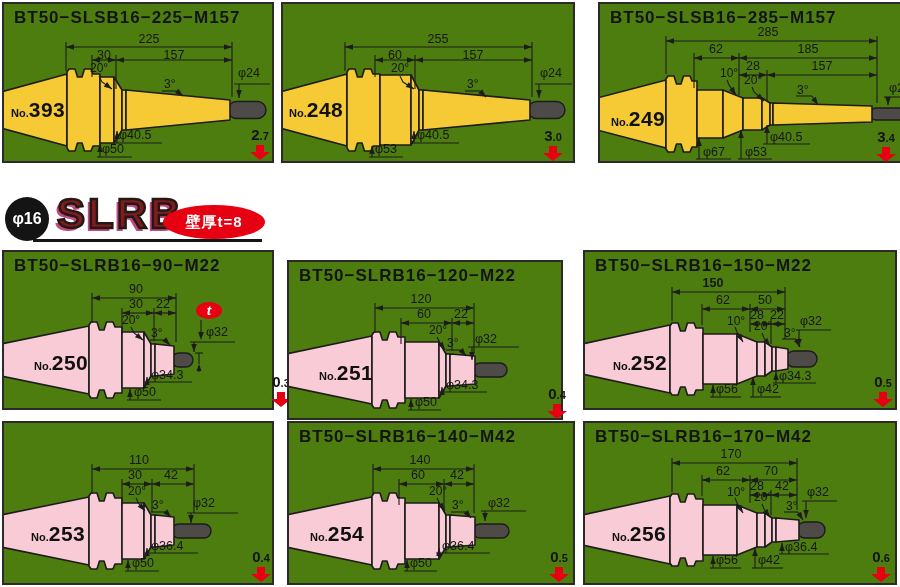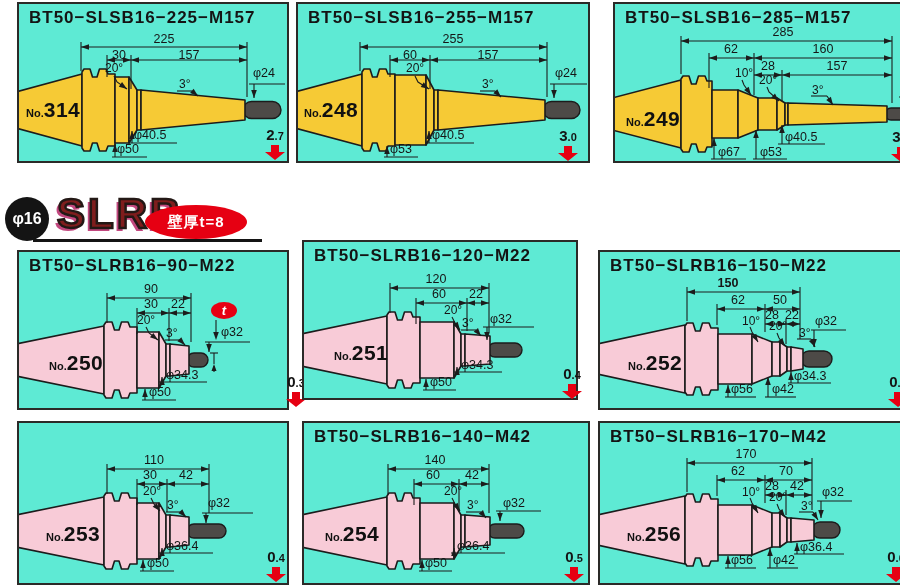--- a/index.html
+++ b/index.html
@@ -1,18 +1,18 @@
 <!DOCTYPE html>
 <html><head>
 <meta charset="utf-8">
 <style>
   html,body{margin:0;padding:0;background:#fff;}
   .page{position:relative;width:900px;height:587px;background:#ffffff;overflow:hidden;
         font-family:"Liberation Sans",sans-serif;color:#1a1a1a;}
-  .panel{position:absolute;background:#5eead4;border:2px solid #2b2a28;box-sizing:border-box;margin-left:15px;}
+  .panel{position:absolute;background:#4d7c0f;border:2px solid #2b2a28;box-sizing:border-box;}
   .panel svg{position:absolute;left:0;top:0;}
   .ptitle{position:absolute;left:10px;top:4px;font-weight:bold;font-size:17px;letter-spacing:1px;
           color:#141414;white-space:nowrap;}
   .lbl{position:absolute;white-space:nowrap;color:#161616;line-height:1;}
   .lbl.dim{transform:translateX(-50%);font-size:12.5px;}
   .lbl.ang{font-size:12px;}
   .lbl.phi{font-size:12.5px;}
   .no{position:absolute;display:flex;align-items:baseline;color:#111;}
   .no-pre{font-size:11px;font-weight:bold;}
   .no-num{font-size:21px;font-weight:900;letter-spacing:.5px;}
@@ -23,21 +23,21 @@
           clip-path:polygon(50% 100%,0 46%,30% 46%,30% 0,70% 0,70% 46%,100% 46%);}
   .tbadge{position:absolute;width:26px;height:17px;border-radius:50%;background:#e60012;color:#fff;
           font-weight:900;font-size:13px;display:flex;align-items:center;justify-content:center;font-style:italic;}
   
   .hdr-circle{position:absolute;left:5px;top:197px;width:44px;height:44px;border-radius:50%;
               background:#141414;color:#fff;display:flex;align-items:center;justify-content:center;
               font-weight:bold;font-size:16px;}
   .hdr-logo{position:absolute;left:57px;top:193px;font-size:42px;font-weight:900;line-height:1;
             color:#7f1d1d;-webkit-text-stroke:2.5px #231815;letter-spacing:3px;
             text-shadow:-3px 3px 0 #c2487f;}
-  .hdr-badge{position:absolute;left:145px;top:205px;width:102px;height:34px;background:#e60012;
+  .hdr-badge{position:absolute;left:163px;top:205px;width:102px;height:34px;background:#e60012;
              border-radius:50%;color:#fff;display:flex;align-items:center;justify-content:center;
              font-weight:bold;font-size:15px;letter-spacing:1px;}
   .hdr-line{position:absolute;left:33px;top:239px;width:229px;height:3px;background:#141414;}
 </style>
 </head>
 <body>
 
 <div class="page">
   <div class="hdr-circle">
     <span>φ16</span>
@@ -91,29 +91,28 @@
         <span class="lbl dim" style="left: 145px; top: 29px;">225</span>
         <span class="lbl dim" style="left: 100px; top: 45px;">30</span>
         <span class="lbl dim" style="left: 170px; top: 45px;">157</span>
         <span class="lbl ang" style="left: 86px; top: 58px;">20°</span>
         <span class="lbl ang" style="left: 160px; top: 74px;">3°</span>
         <span class="lbl phi" style="left: 234px; top: 63px;">φ24</span>
         <span class="lbl phi" style="left: 115px; top: 125px;">φ40.5</span>
         <span class="lbl phi" style="left: 98px; top: 139px;">φ50</span>
         <div class="no" style="left: 7px; top: 94px;">
           <span class="no-pre">No.</span>
-          <span class="no-num">314</span>
+          <span class="no-num">393</span>
         </div>
         <div class="weight" style="left: 241px; top: 123px;">
           <div class="wtext">2<span class="wfrac">.7</span></div>
           <div class="warrow"></div>
         </div>
       </div>
       <div class="panel" style="left: 281px; top: 2px; width: 294px; height: 161px;">
-        <div class="ptitle">BT50−SLSB16−255−M157</div>
         <svg width="290" height="157" viewBox="0 0 290 157">
           <g>
             <polygon points="-3,88 64,70 64,142 -3,124" fill="#f6ca35" stroke="#1c1c1c" stroke-width="1.6" stroke-linejoin="round"></polygon>
             <polygon points="64,68 66,65 72,65 74.5,73 79,73 81.5,65 88,65 90,70 97,70 97,142 90,142 88,147 81.5,147 79,139 74.5,139 72,147 66,147 64,144" fill="#f6ca35" stroke="#1c1c1c" stroke-width="1.6" stroke-linejoin="round"></polygon>
             <polygon points="97,71 128,71 128,141 97,141" fill="#f6ca35" stroke="#1c1c1c" stroke-width="1.6" stroke-linejoin="round"></polygon>
             <polygon points="128,71 136,86 136,126 128,141" fill="#f6ca35" stroke="#1c1c1c" stroke-width="1.6" stroke-linejoin="round"></polygon>
             <polygon points="136,86 140,86 140,126 136,126" fill="#f6ca35" stroke="#1c1c1c" stroke-width="1.6" stroke-linejoin="round"></polygon>
             <rect x="245" y="97.5" width="37" height="17" rx="8.5" ry="8.5" fill="#4d4a47" stroke="#1c1c1c" stroke-width="1.4"></rect>
             <polygon points="140,86 247,96 247,116 140,126" fill="#f6ca35" stroke="#1c1c1c" stroke-width="1.6" stroke-linejoin="round"></polygon>
           </g>
@@ -215,21 +214,21 @@
             <line x1="138" y1="155" x2="172" y2="155" stroke="#1c1c1c" stroke-width="1.1"></line>
             <line x1="141" y1="155" x2="141" y2="126" stroke="#1c1c1c" stroke-width="1.1"></line>
             <polygon points="141,126 138.2,134 143.8,134" fill="#1c1c1c"></polygon>
             <line x1="96" y1="155" x2="131" y2="155" stroke="#1c1c1c" stroke-width="1.1"></line>
             <line x1="99" y1="155" x2="99" y2="134" stroke="#1c1c1c" stroke-width="1.1"></line>
             <polygon points="99,134 96.2,142 101.8,142" fill="#1c1c1c"></polygon>
           </g>
         </svg>
         <span class="lbl dim" style="left: 168px; top: 22px;">285</span>
         <span class="lbl dim" style="left: 116px; top: 39px;">62</span>
-        <span class="lbl dim" style="left: 208px; top: 39px;">160</span>
+        <span class="lbl dim" style="left: 208px; top: 39px;">185</span>
         <span class="lbl dim" style="left: 153px; top: 56px;">28</span>
         <span class="lbl dim" style="left: 222px; top: 56px;">157</span>
         <span class="lbl ang" style="left: 120px; top: 63px;">10°</span>
         <span class="lbl ang" style="left: 144px; top: 70px;">20°</span>
         <span class="lbl ang" style="left: 197px; top: 80px;">3°</span>
         <span class="lbl phi" style="left: 289px; top: 78px;">φ24</span>
         <span class="lbl phi" style="left: 170px; top: 127px;">φ40.5</span>
         <span class="lbl phi" style="left: 145px; top: 142px;">φ53</span>
         <span class="lbl phi" style="left: 103px; top: 142px;">φ67</span>
         <div class="no" style="left: 11px; top: 103px;">
@@ -300,21 +299,21 @@
         <div class="no" style="left: 30px; top: 99px;">
           <span class="no-pre">No.</span>
           <span class="no-num">250</span>
         </div>
         <div class="weight" style="left: 262px; top: 122px;">
           <div class="wtext">0<span class="wfrac">.3</span></div>
           <div class="warrow"></div>
         </div>
         <div class="tbadge" style="left: 192px; top: 50px;">t</div>
       </div>
-      <div class="panel" style="left: 287px; top: 240px; width: 276px; height: 160px;">
+      <div class="panel" style="left: 287px; top: 260px; width: 276px; height: 160px;">
         <div class="ptitle">BT50−SLRB16−120−M22</div>
         <svg width="284" height="156" viewBox="0 0 284 156">
           <g>
             <polygon points="-3,92 83,74 83,142 -3,124" fill="#f8cbd7" stroke="#1c1c1c" stroke-width="1.6" stroke-linejoin="round"></polygon>
             <polygon points="83,73 85,70 91,70 93.5,78 98,78 100.5,70 107,70 109,75 116,75 116,141 109,141 107,146 100.5,146 98,138 93.5,138 91,146 85,146 83,143" fill="#f8cbd7" stroke="#1c1c1c" stroke-width="1.6" stroke-linejoin="round"></polygon>
             <polygon points="116,80 150,80 150,136 116,136" fill="#f8cbd7" stroke="#1c1c1c" stroke-width="1.6" stroke-linejoin="round"></polygon>
             <polygon points="150,80 157,92 157,124 150,136" fill="#f8cbd7" stroke="#1c1c1c" stroke-width="1.6" stroke-linejoin="round"></polygon>
             <polygon points="157,92 161,92 161,124 157,124" fill="#f8cbd7" stroke="#1c1c1c" stroke-width="1.6" stroke-linejoin="round"></polygon>
             <rect x="184" y="101" width="34" height="14" rx="7" ry="7" fill="#4d4a47" stroke="#1c1c1c" stroke-width="1.4"></rect>
             <polygon points="161,92 186,94 186,122 161,124" fill="#f8cbd7" stroke="#1c1c1c" stroke-width="1.6" stroke-linejoin="round"></polygon>

